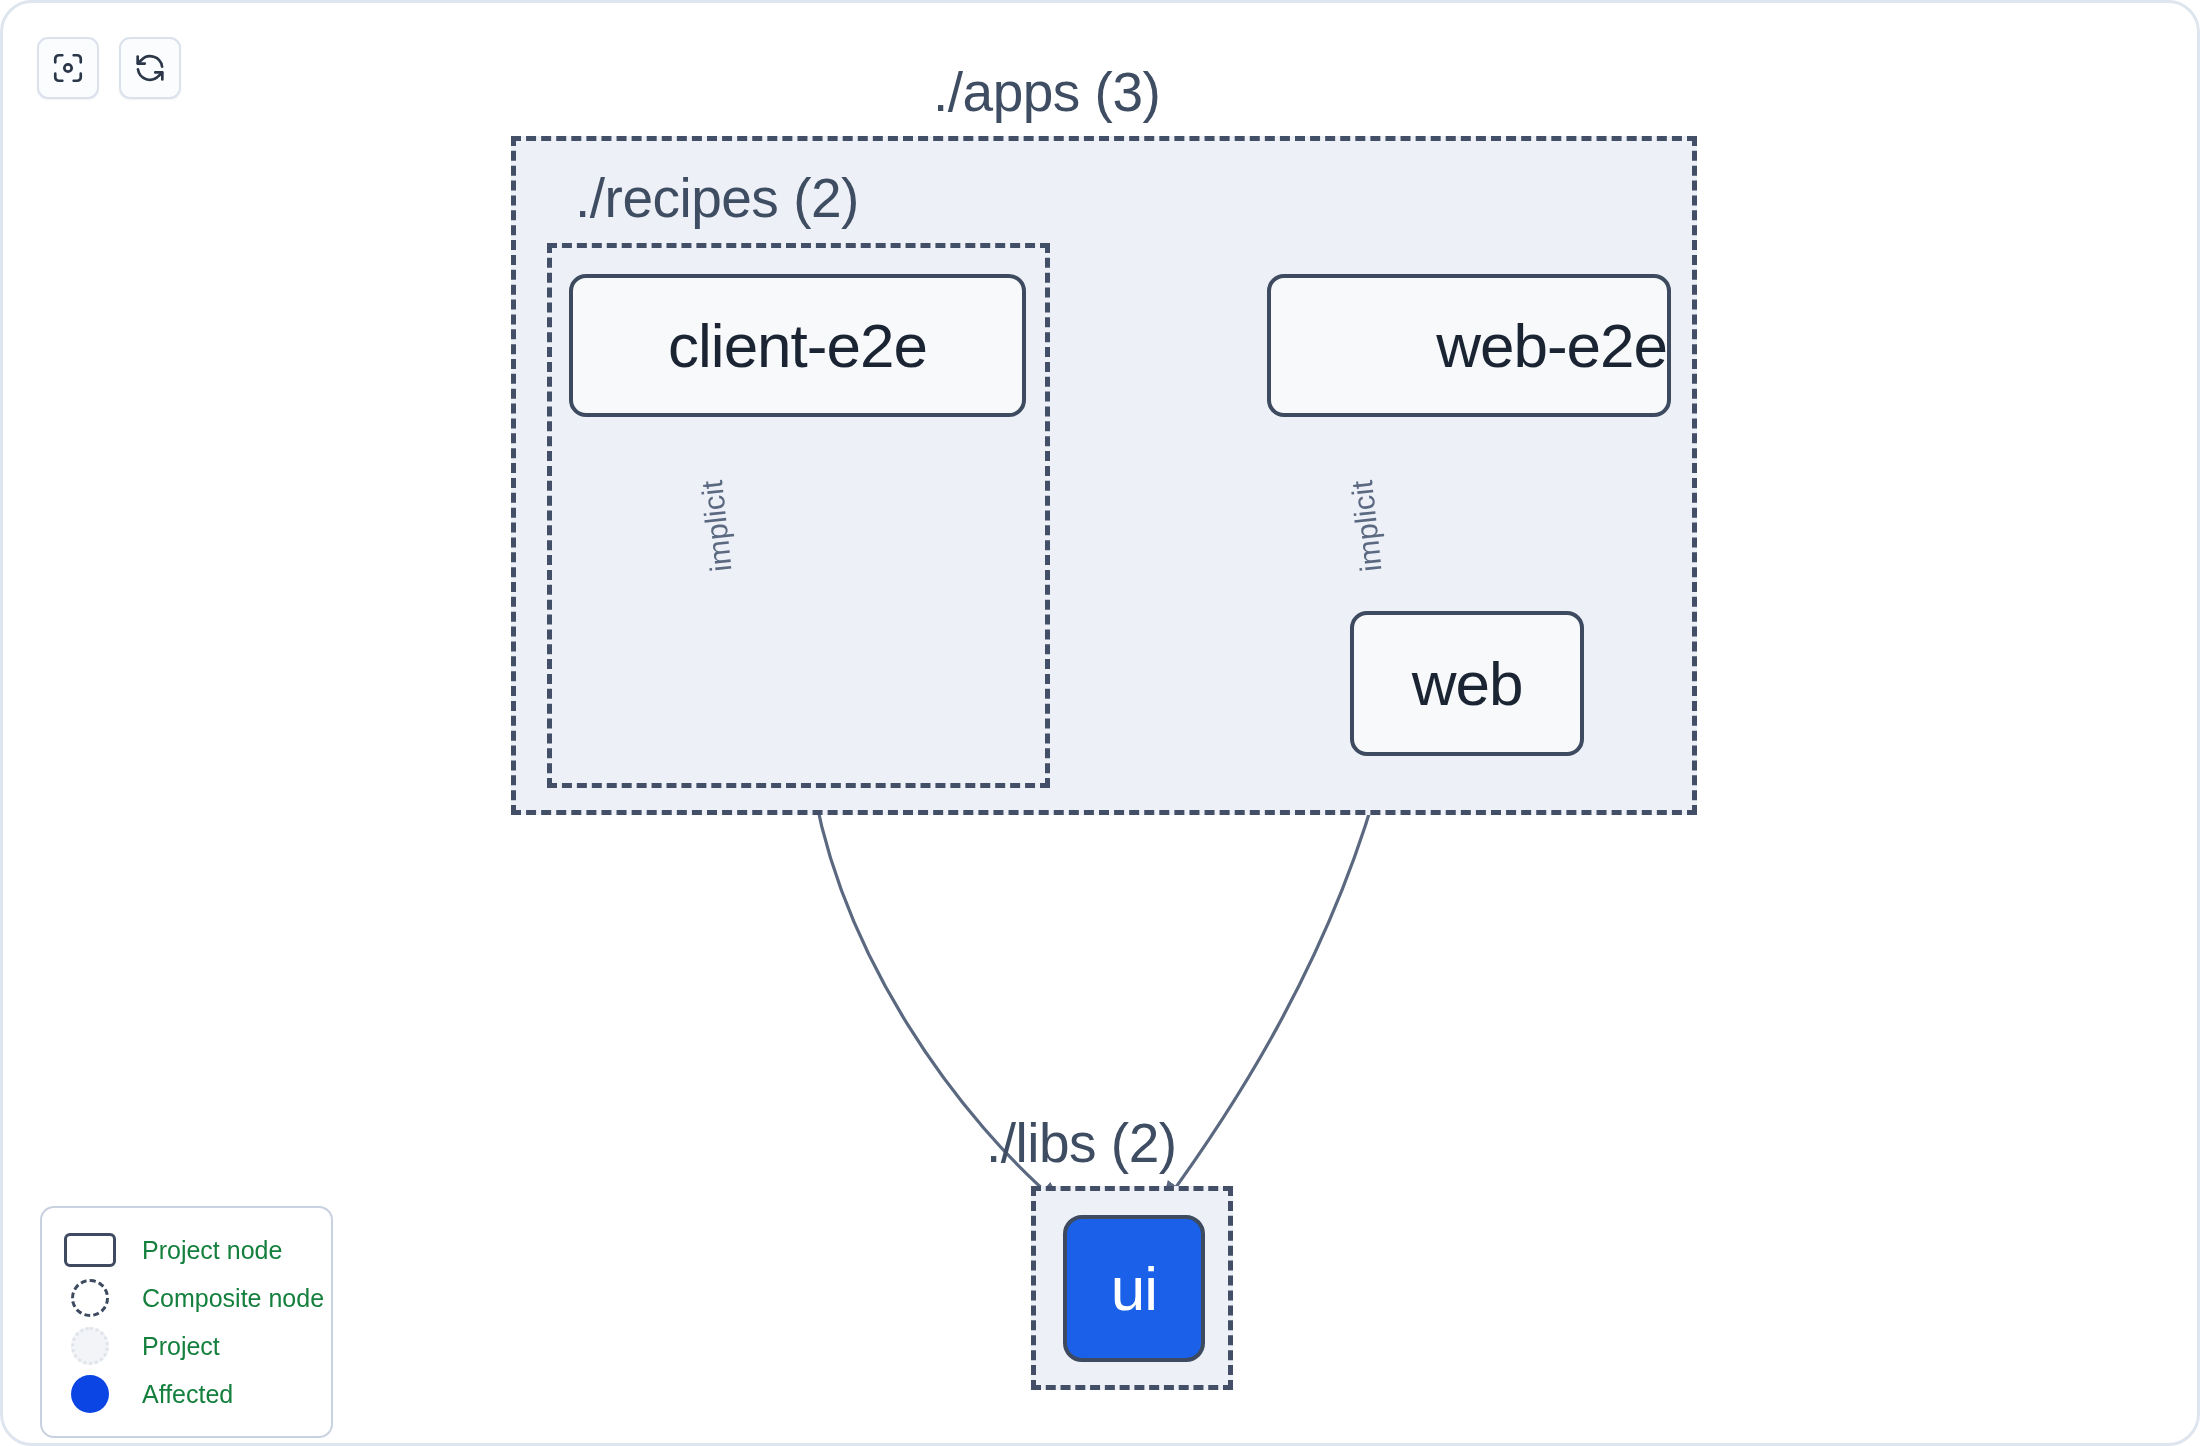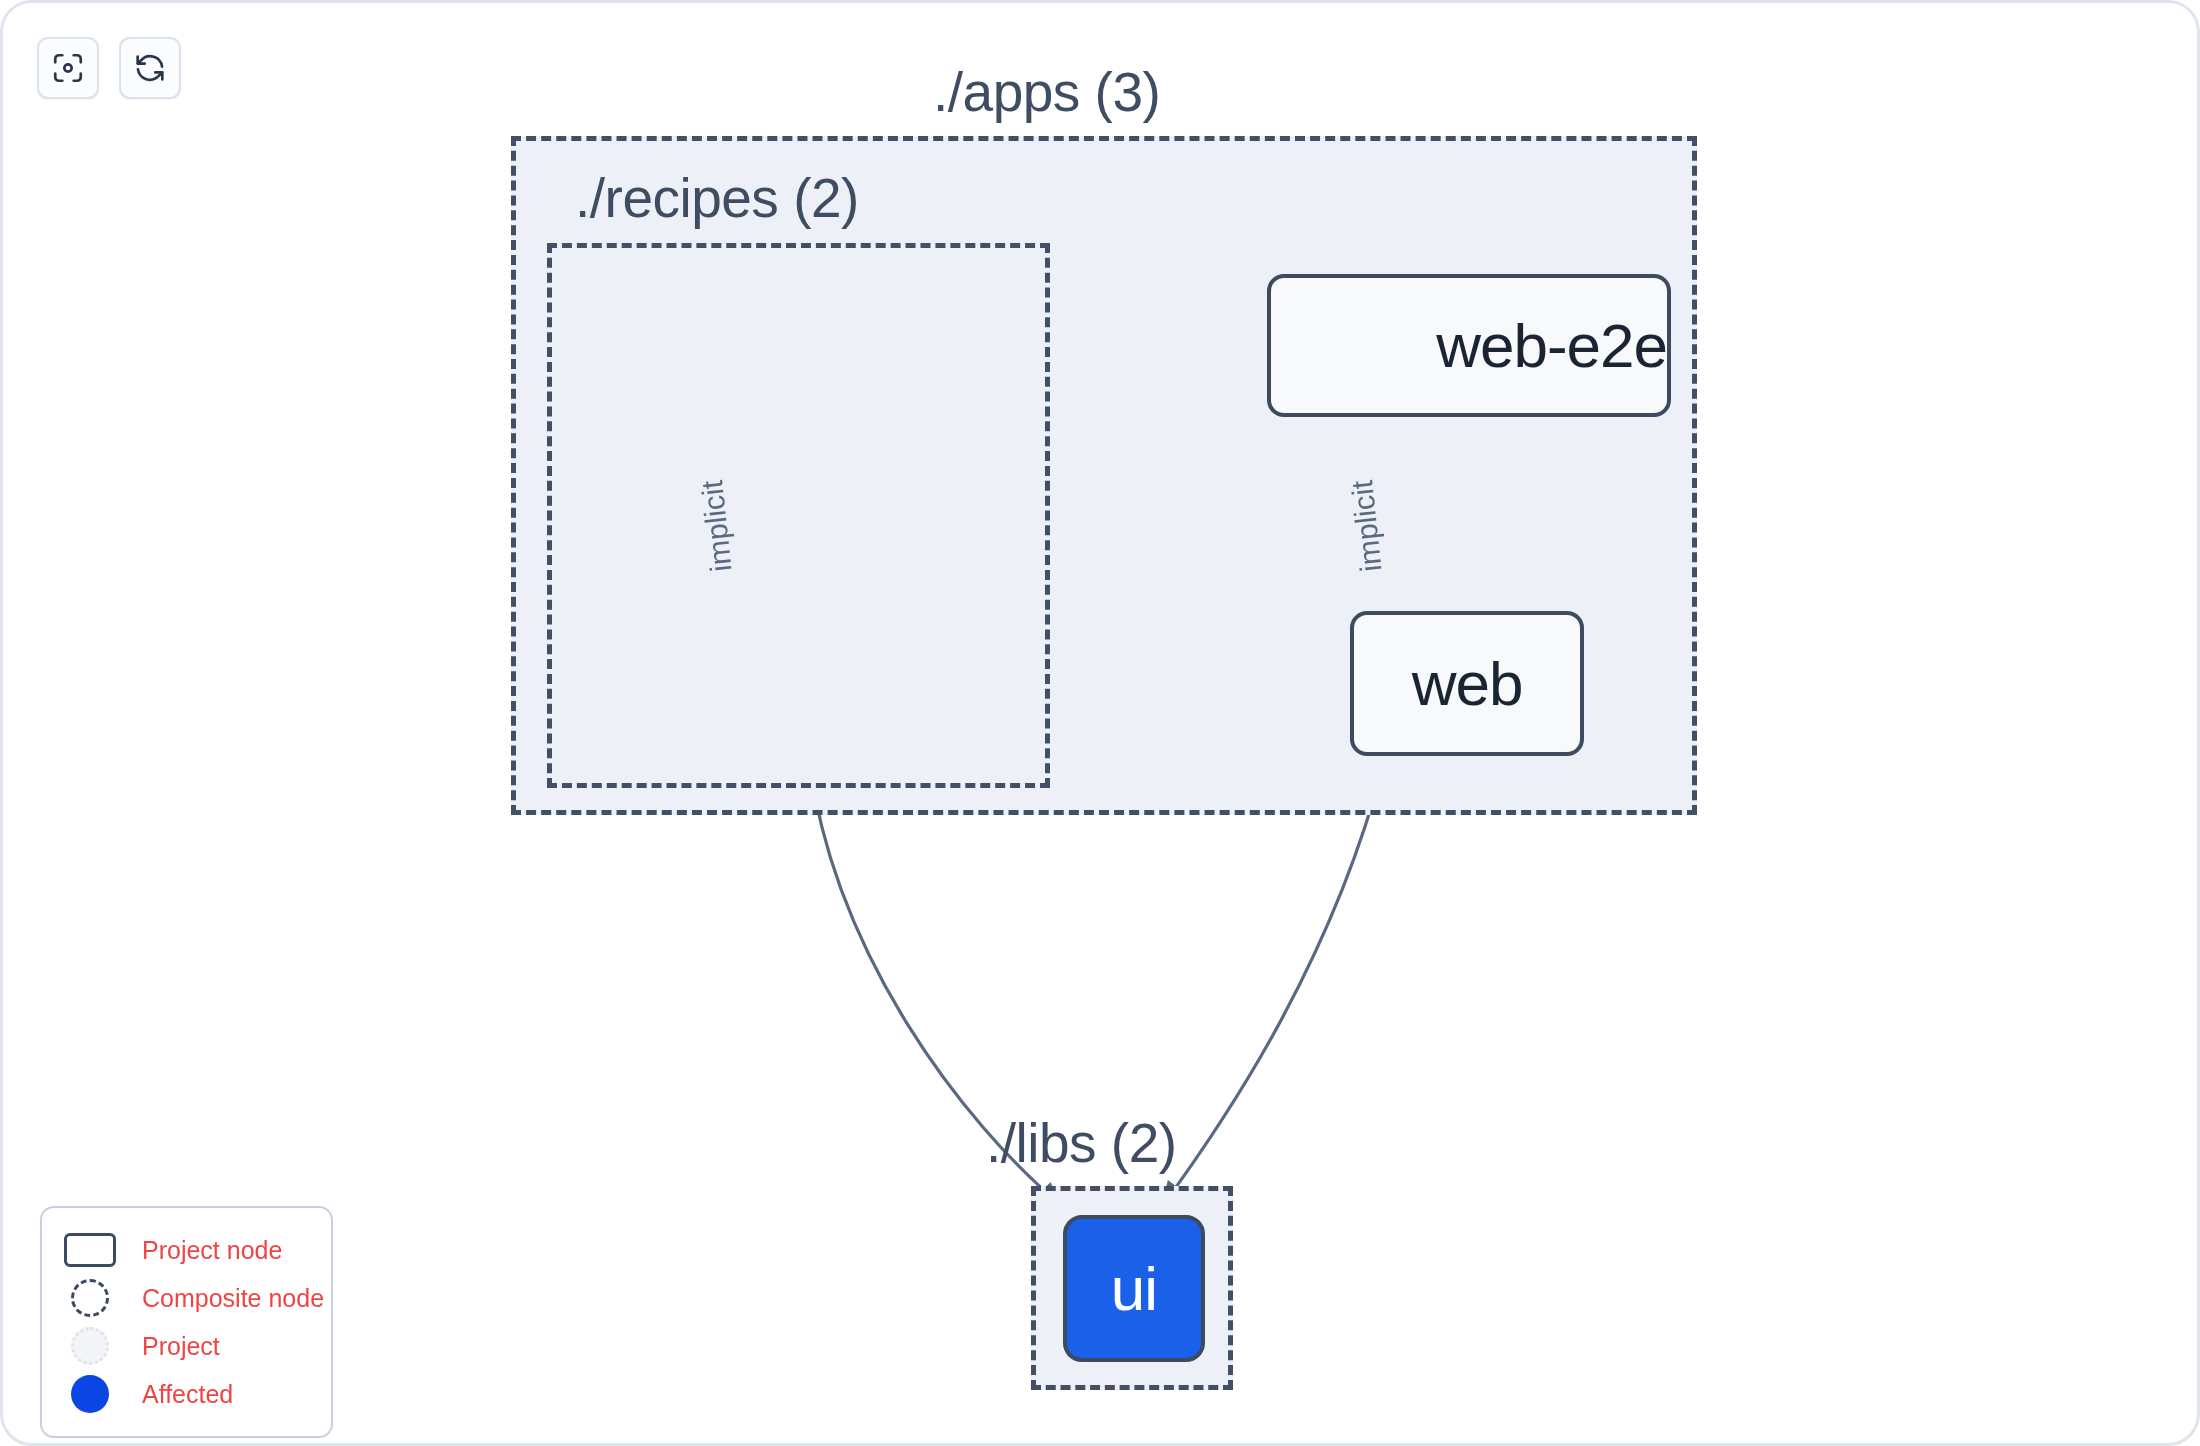--- a/index.html
+++ b/index.html
@@ -153,21 +153,21 @@
     border-radius: 50%;
     background: #f2f4f7;
   }
   .glyph-touched {
     width: 38px; height: 38px;
     border-radius: 50%;
     background: #0b46e5;
   }
   .legend-text {
     font-size: 25px;
-    color: #ef4444;
+    color: #15803d;
     line-height: 1;
     white-space: nowrap;
   }
 </style>
 </head>
 <body>
 
 <div id="canvas">
 
   <div class="toolbar">
@@ -215,20 +215,23 @@
 
     <path d="M 1382,755 C 1330,960 1220,1120 1160,1202" fill="none" stroke="#5a6880" stroke-width="3.2" marker-end="url(#arrowhead)"></path>
   </svg>
 
   <div class="group-label" style="left:930px; top:62px;">./apps (3)</div>
 
   <div class="group-label" style="left:572px; top:168px;">./recipes (2)</div>
 
   <div class="group-label" style="left:983px; top:1113px;">./libs (2)</div>
 
+  <div class="node" style="left:566px; top:271px; width:457px; height:143px;">
+    <span class="node-label">client-e2e</span>
+  </div>
 
 
   <div class="node" style="left:1264px; top:271px; width:404px; height:143px;justify-content:flex-end;">
     <span class="node-label">web-e2e</span>
   </div>
 
   <div class="node touched" style="left:1060px; top:1212px; width:142px; height:147px;">
     <span class="node-label">ui</span>
   </div>
 

